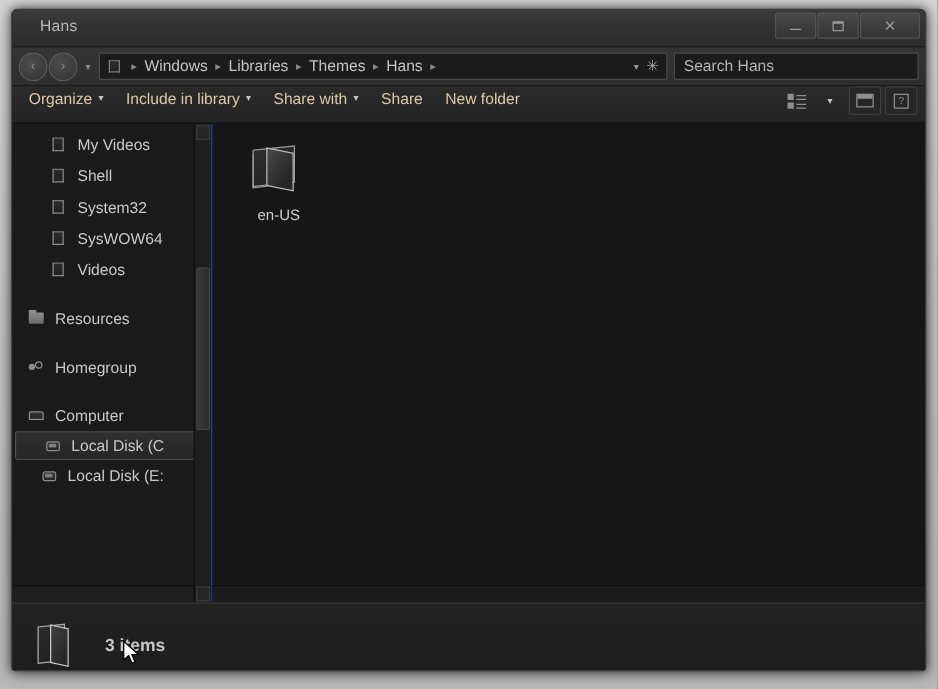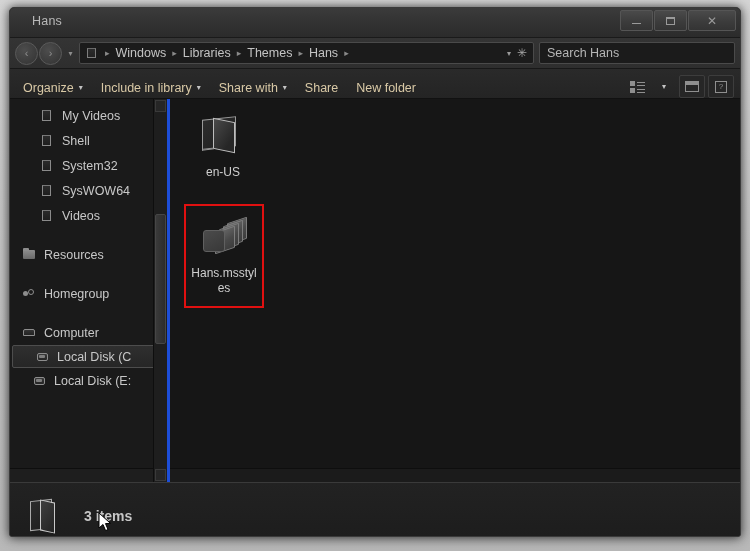--- a/index.html
+++ b/index.html
@@ -158,21 +158,21 @@
   }
   #search-input::placeholder { color: #b5b5b5; opacity:1; }
 
   
   #toolbar {
     position: relative;
     height: 30px;
     background: linear-gradient(180deg,#2a2a2a 0%, #242424 100%);
     border-bottom: 1px solid #111;
     display: flex;
-    align-items: flex-end;
+    align-items: flex-start;
     padding: 0 4px;
     box-sizing: border-box;
   }
   .tb-item {
     display: flex;
     align-items: center;
     gap: 5px;
     padding: 3px 9px;
     color: #d9c9a6;
     font-size: 12.5px;
@@ -212,21 +212,21 @@
   #body {
     position: relative;
     height: 383px;
     display: flex;
     background: #161616;
   }
   #sidebar {
     position: relative;
     width: 160px;
     background: #1a1a1a;
-    border-right: 3px solid #1d4ed8;
+    border-right: 1px solid #1d4ed8;
     padding-top: 4px;
     box-sizing: border-box;
     overflow: hidden;
     flex: none;
   }
   .nav-row {
     display: flex;
     align-items: center;
     height: 25px;
     padding-left: 12px;
@@ -312,21 +312,21 @@
   }
 
   
   #content {
     position: relative;
     flex: 1;
     background: #161616;
     padding: 8px 0 0 14px;
     box-sizing: border-box;
   }
-  #filegrid { display: flex; gap: 18px; flex-direction: column; }
+  #filegrid { display: flex; gap: 18px; }
   .file-item {
     width: 78px;
     display: flex;
     flex-direction: column;
     align-items: center;
     padding: 4px 2px 6px 2px;
     box-sizing: border-box;
   }
   .file-item.highlight {
     border: 2px solid #e01010;
@@ -588,30 +588,20 @@
           <div class="file-item">
             <span class="file-icon ico-openfolder">
               <span class="back"></span>
                 <span class="flap"></span>
                 <span class="front"></span>
             </span>
             <span class="file-label">en-US</span>
           </div>
 
 
-          <div class="file-item highlight">
-            <span class="file-icon ico-msstyles">
-              <span class="sheet s1"></span>
-                <span class="sheet s2"></span>
-              <span class="sheet s3"></span>
-                <span class="sheet s4"></span>
-              <span class="card"></span>
-            </span>
-            <span class="file-label">Hans.msstyles</span>
-          </div>
 
         </div>
         <div id="content-hscroll"></div>
       </div>
     </div>
 
     <div id="statusbar">
       <span id="status-icon">
         <span class="sback"></span>
           <span class="sflap"></span>

